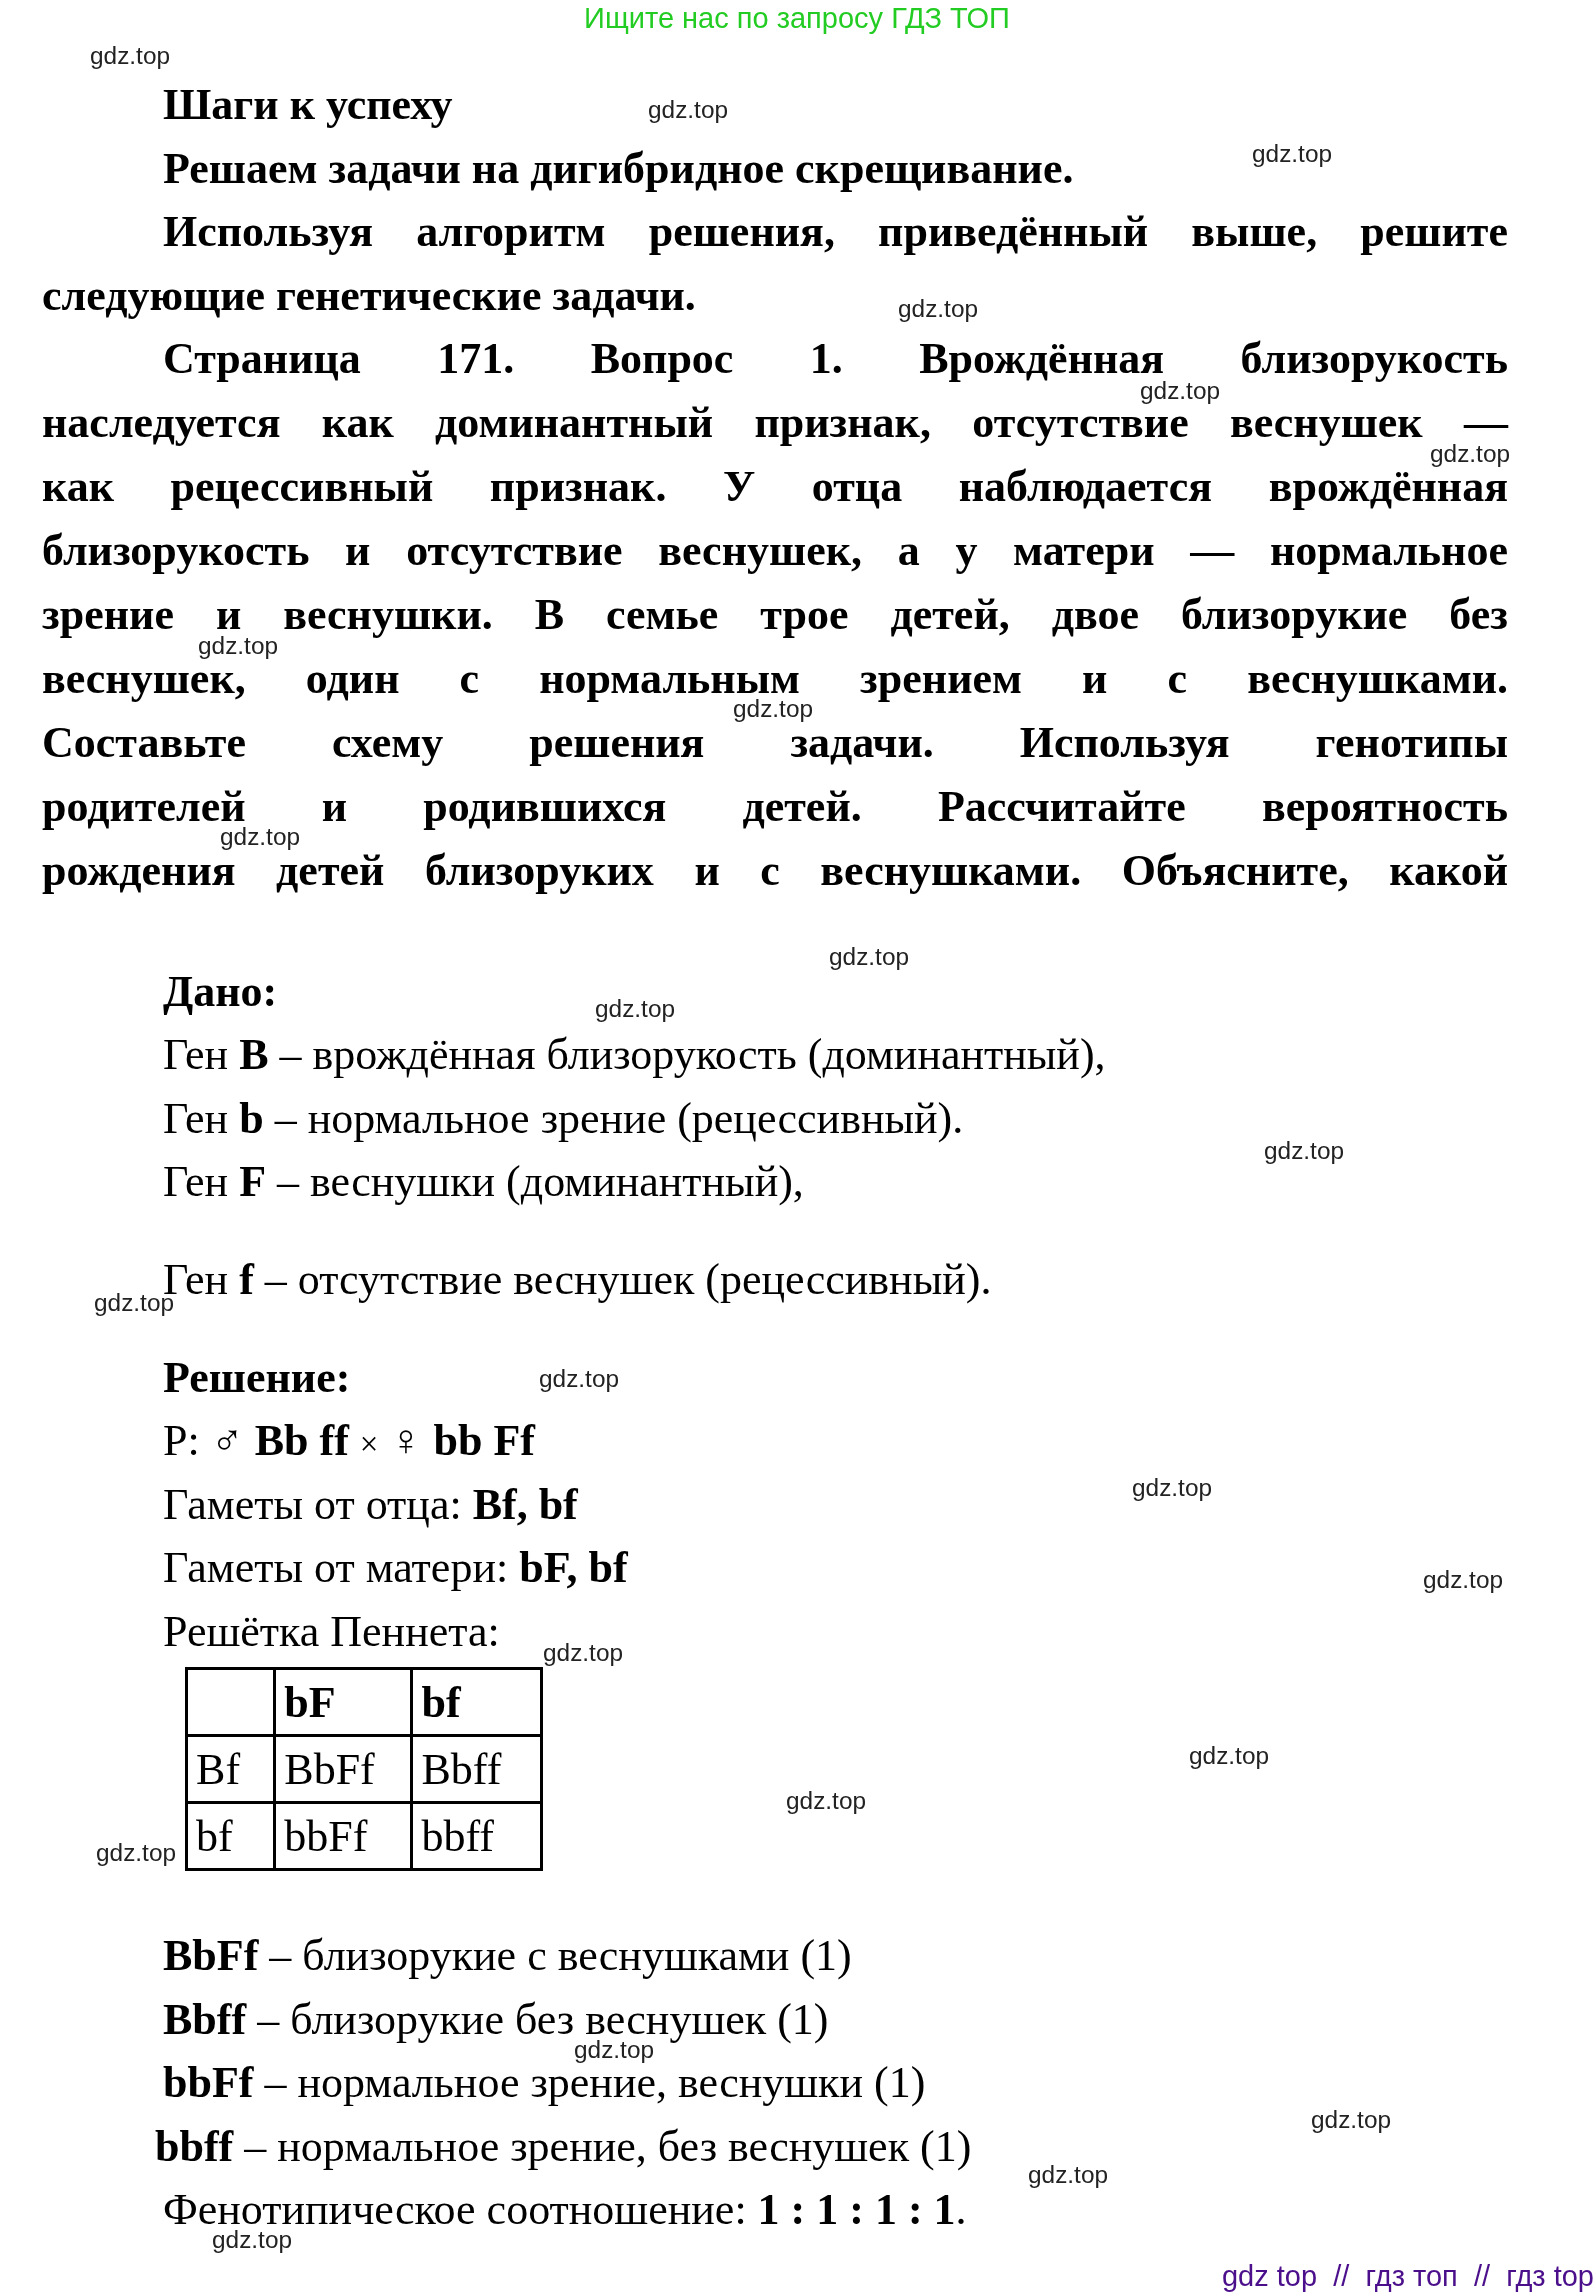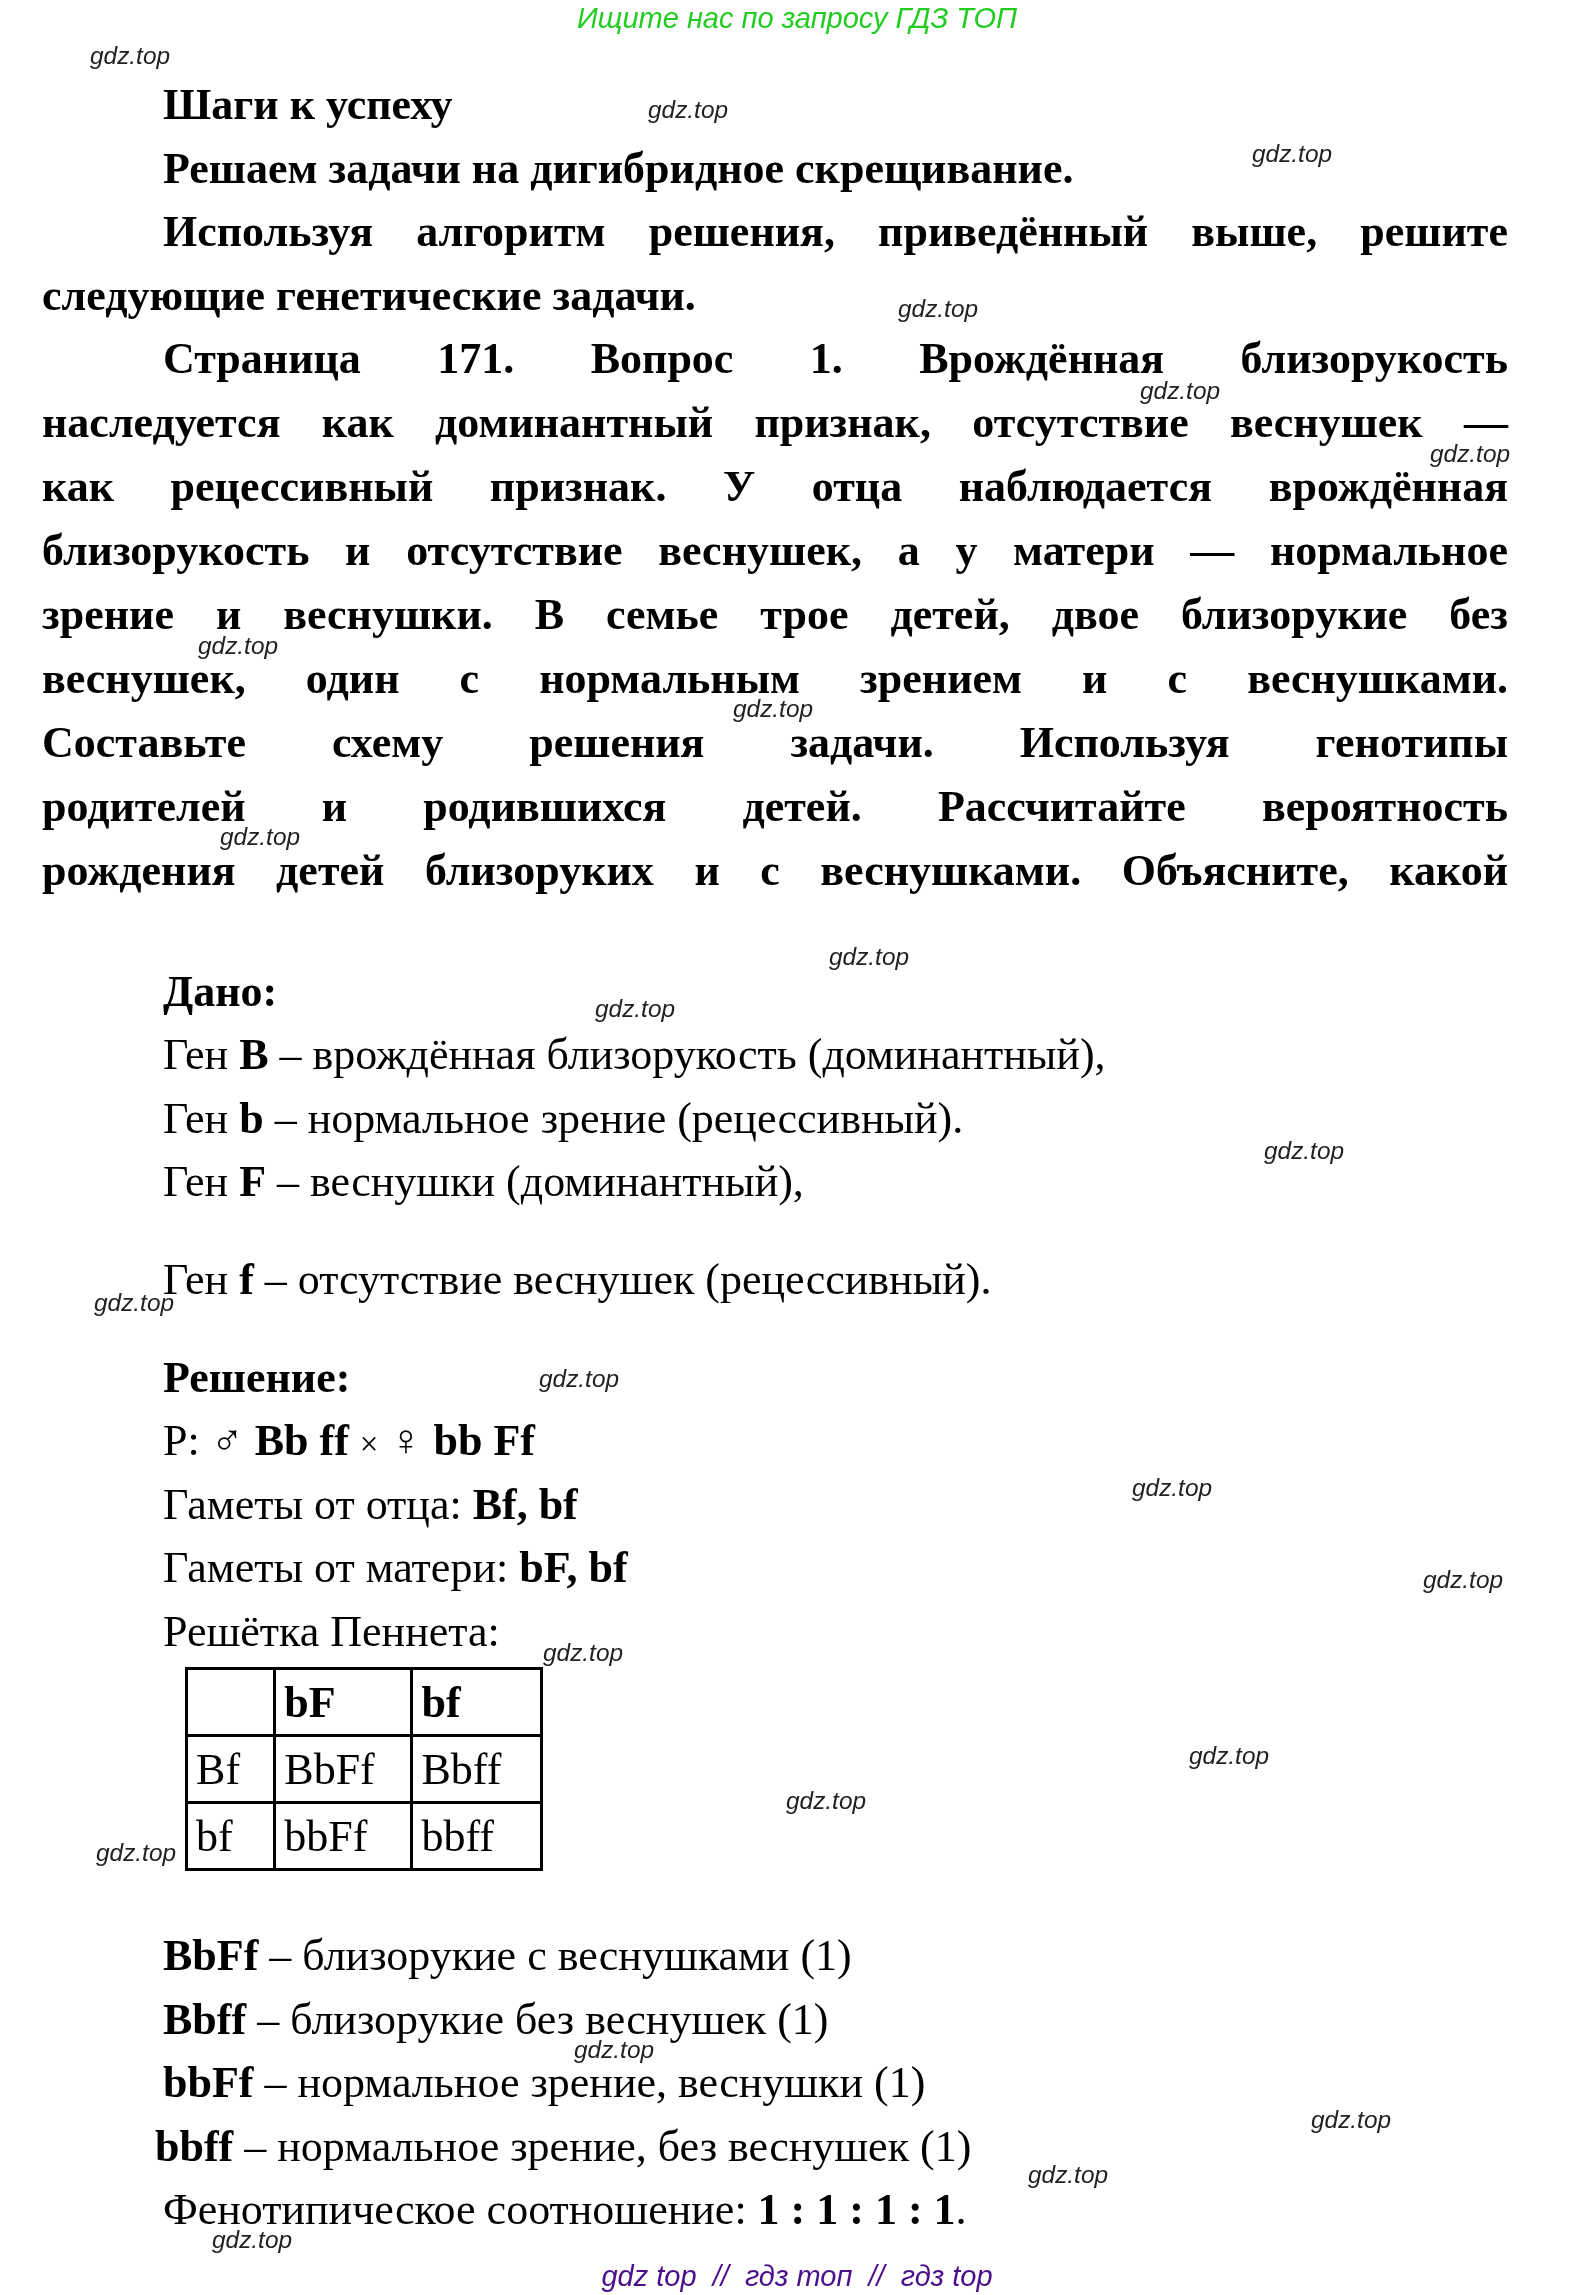--- a/index.html
+++ b/index.html
@@ -1,28 +1,28 @@
 <!DOCTYPE html>
 <html style="font-size:13px"><head>
 <meta charset="utf-8">
 <style>
   html, body { margin:0; padding:0; background:#fff; }
   body { width:1594px; height:2295px; position:relative; overflow:hidden; }
   .serif { font-family: "Liberation Serif", "DejaVu Serif", serif; color:#000; }
-  .sans { font-family: "Liberation Sans", "DejaVu Sans", sans-serif; font-style: italic; }
+  .sans { font-family: "Liberation Sans", "DejaVu Sans", sans-serif; }
   .top-banner { position:absolute; top:1.6px; left:0; width:1594px; text-align:center; color:#22cc22; font-size:29px; }
   .wm { position:absolute; font-size:24.4px; color:#222; }
   .line { position:absolute; font-size:44px; line-height:64px; white-space:nowrap; }
   .bold { font-weight:bold; }
   .just { position:absolute; left:42px; width:1466px; font-size:44px; line-height:64px; font-weight:bold; text-align:justify; }
   .just p { margin:0; text-align:justify; text-align-last:justify; }
   .just p.last { text-align-last:left; }
   table.punnett { position:absolute; left:185px; top:1667px; border-collapse:collapse; font-size:44px; }
   table.punnett td { border:3.3px solid #000; height:64px; padding:0 8.1px; vertical-align:middle; }
-  .footer { position:absolute; top:2260px; left:0; width:1594px; text-align:center; color:#4b0f8c; font-size:29px; }
+  .footer { position:absolute; top:2260px; left:0; width:1594px; text-align:right; color:#4b0f8c; font-size:29px; }
 </style>
 </head>
 <body>
 
 <div class="top-banner sans">Ищите нас по запросу ГДЗ ТОП</div>
 
 <span class="wm sans" style="left:90px;top:42px">gdz.top</span>
 <span class="wm sans" style="left:648px;top:96px">gdz.top</span>
 <span class="wm sans" style="left:1252px;top:140px">gdz.top</span>
 <span class="wm sans" style="left:898px;top:295px">gdz.top</span>

